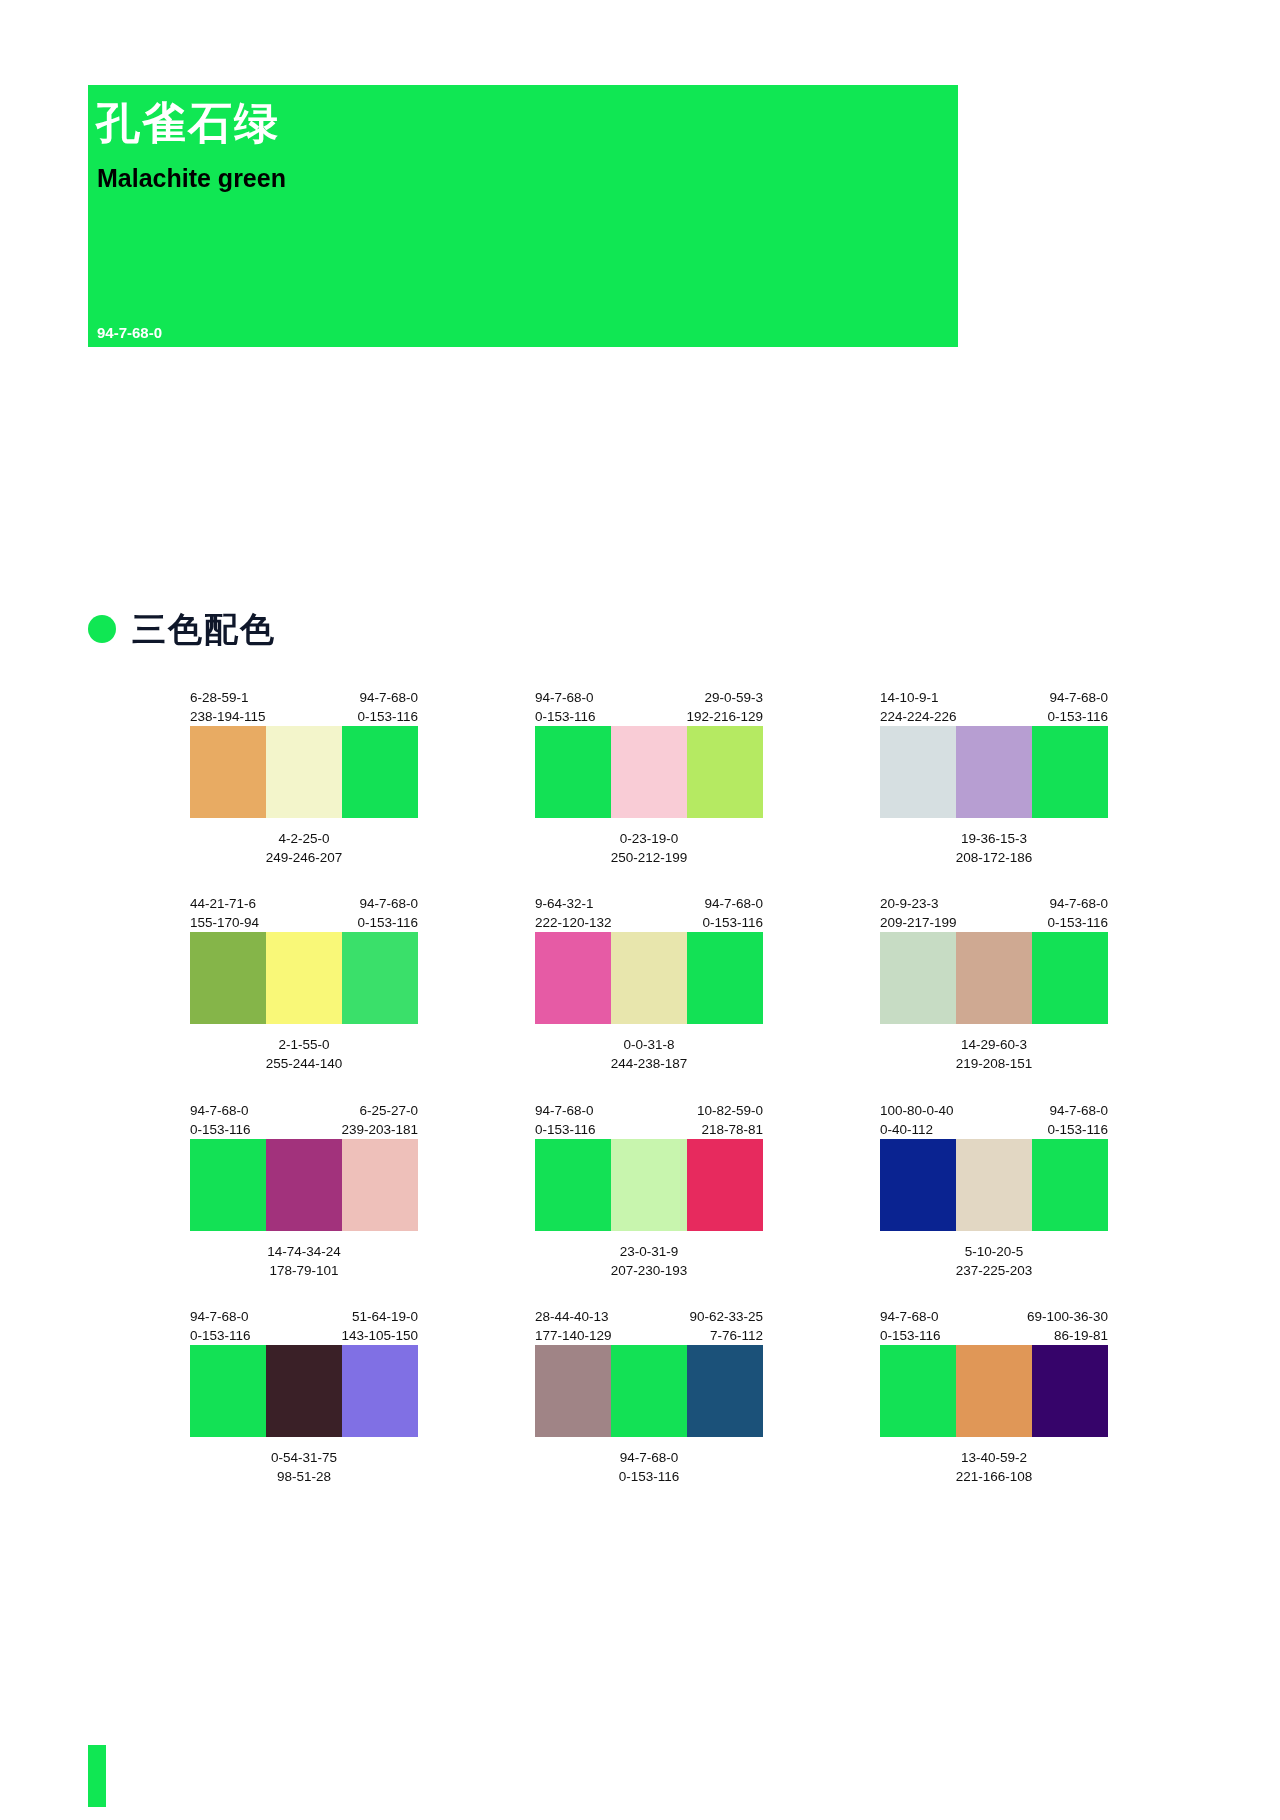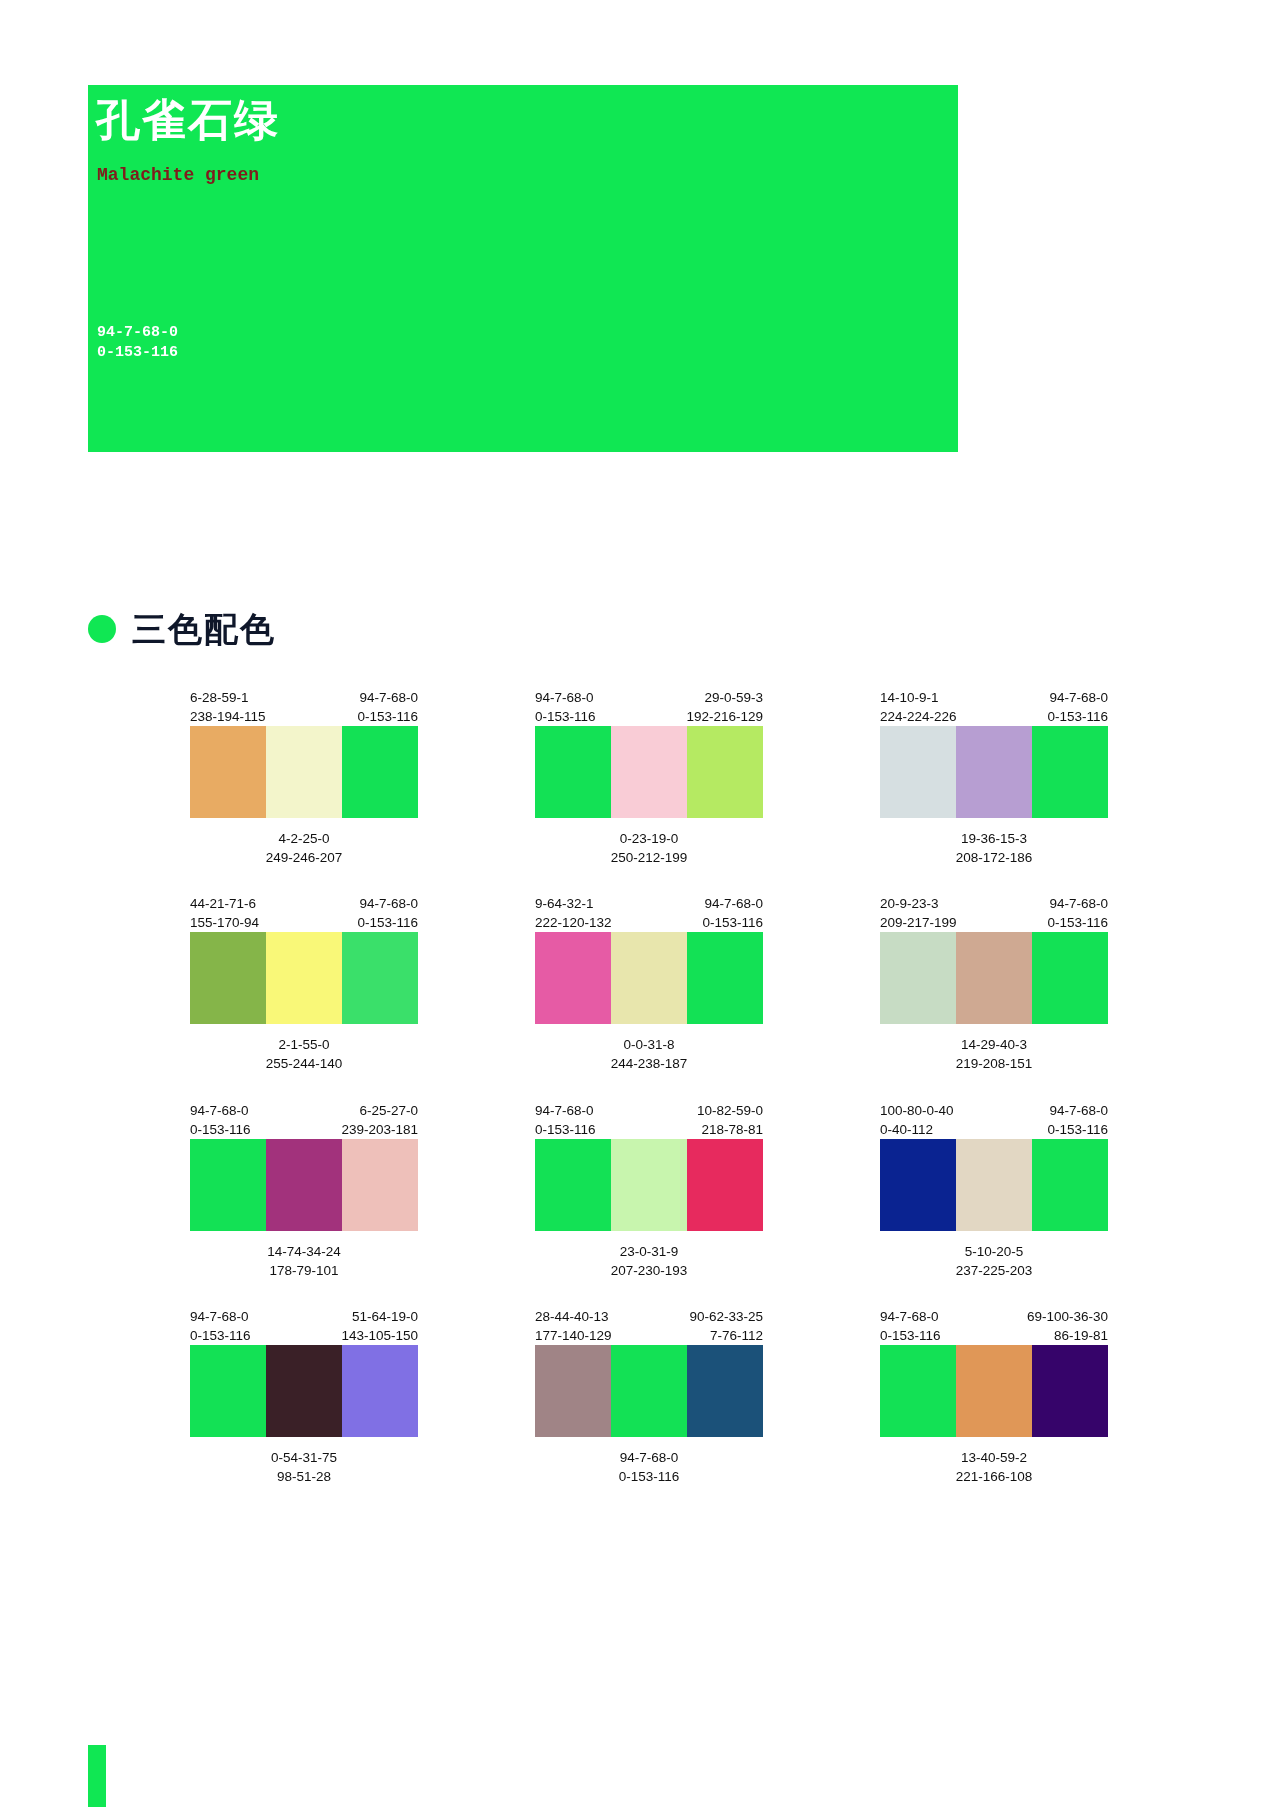--- a/index.html
+++ b/index.html
@@ -16,43 +16,42 @@
     color: #111111;
     overflow: hidden;
   }
 
   
   .hero {
     position: absolute;
     left: 88px;
     top: 85px;
     width: 870px;
-    height: 367px;
+    height: 262px;
     background: #10e753;
     box-sizing: border-box;
-    font-family: Liberation Mono, monospace;
   }
   .hero-cn {
     position: absolute;
     left: 8px;
     top: 16px;
     font-size: 44px;
     font-weight: 700;
     color: #ffffff;
     letter-spacing: 2px;
     line-height: 1;
     white-space: nowrap;
   }
   .hero-en {
     position: absolute;
     left: 9px;
     top: 81px;
-    font-size: 18px;
+    font-size: 25px;
     font-weight: 700;
-    color: #7f1d1d;
+    color: #000000;
     line-height: 1;
     white-space: nowrap;
   }
   .hero-codes {
     position: absolute;
     left: 9px;
     top: 238px;
     font-size: 15px;
     font-weight: 700;
     color: #ffffff;
@@ -275,21 +274,21 @@
             <div>94-7-68-0</div>
             <div>0-153-116</div>
           </div>
         </div>
         <div class="swatches">
           <div class="swatch" style="background: rgb(199, 220, 196);"></div>
           <div class="swatch" style="background: rgb(207, 169, 146);"></div>
           <div class="swatch" style="background: rgb(19, 225, 85);"></div>
         </div>
         <div class="labels-bottom">
-          <div>14-29-40-3</div>
+          <div>14-29-60-3</div>
           <div>219-208-151</div>
         </div>
       </div>
     </div>
     <div class="grid-row">
       <div class="group">
         <div class="labels-top">
           <div class="lt-left">
             <div>94-7-68-0</div>
             <div>0-153-116</div>

